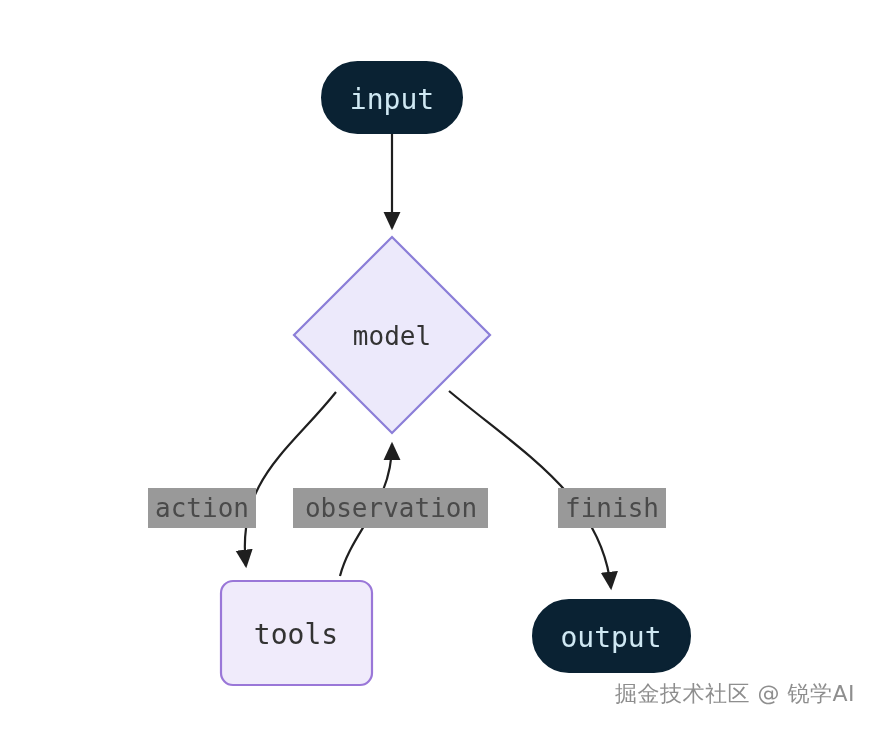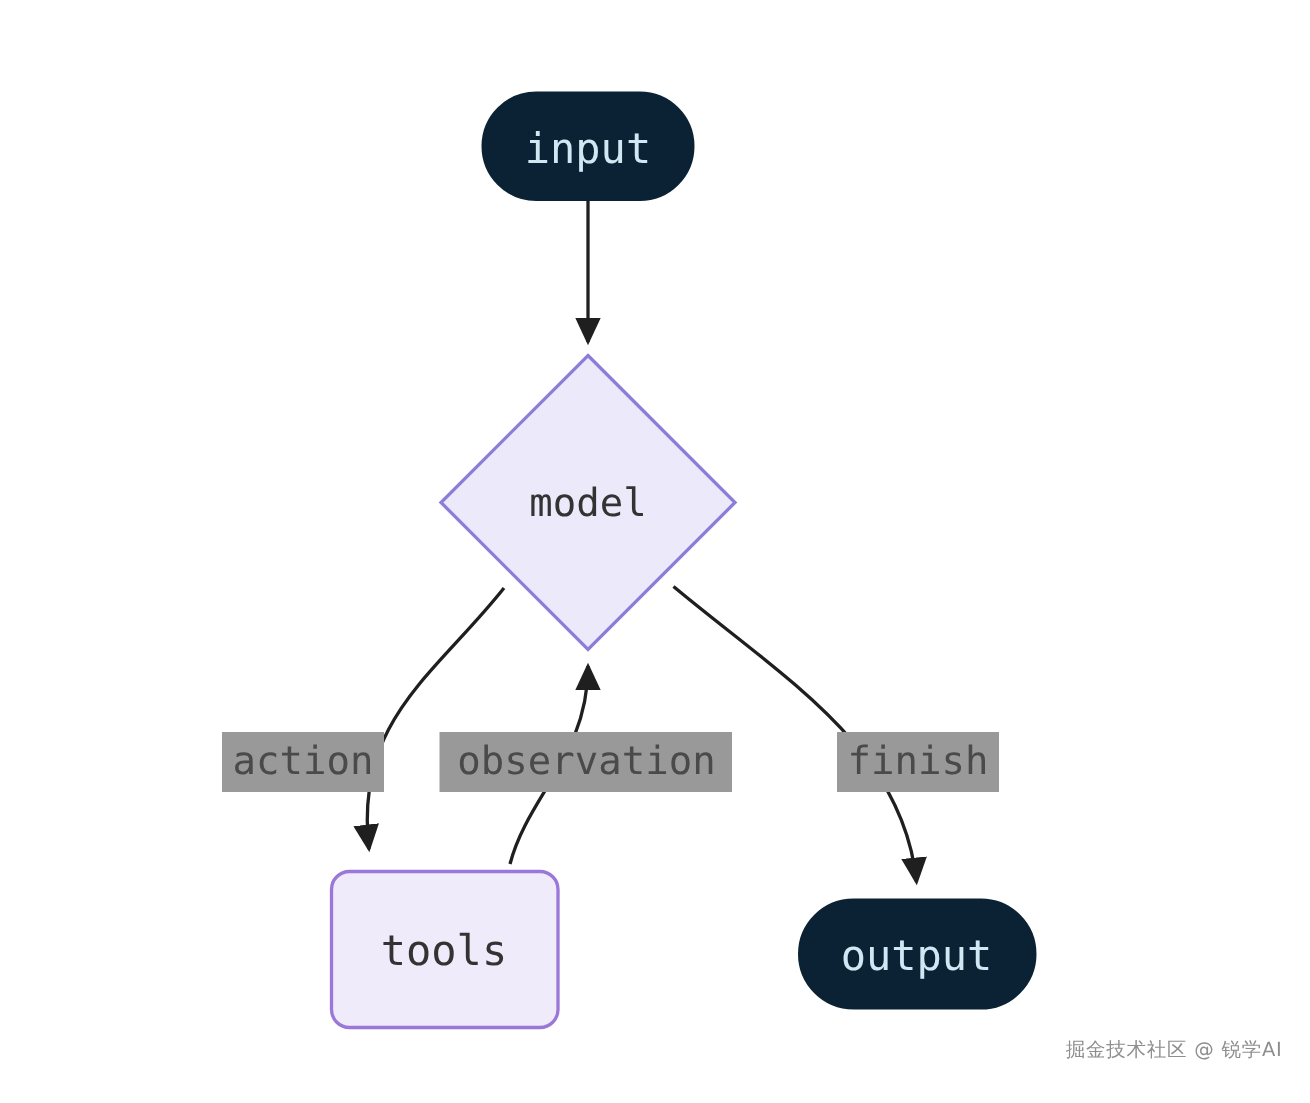--- a/index.html
+++ b/index.html
@@ -31,21 +31,21 @@
     font-family: "DejaVu Sans Mono", "Liberation Mono", monospace;
   }
   .edge-label-text {
     font-family: "DejaVu Sans Mono", "Liberation Mono", monospace;
   }
   .watermark {
     position: absolute;
     right: 18px;
     bottom: 26px;
     font-family: "DejaVu Sans", "Liberation Sans", sans-serif;
-    font-size: 13px;
+    font-size: 22px;
     color: #8e8e8e;
     letter-spacing: 0.5px;
     white-space: nowrap;
     user-select: none;
     text-align: right;
   }
 </style>
 </head>
 <body>
 

